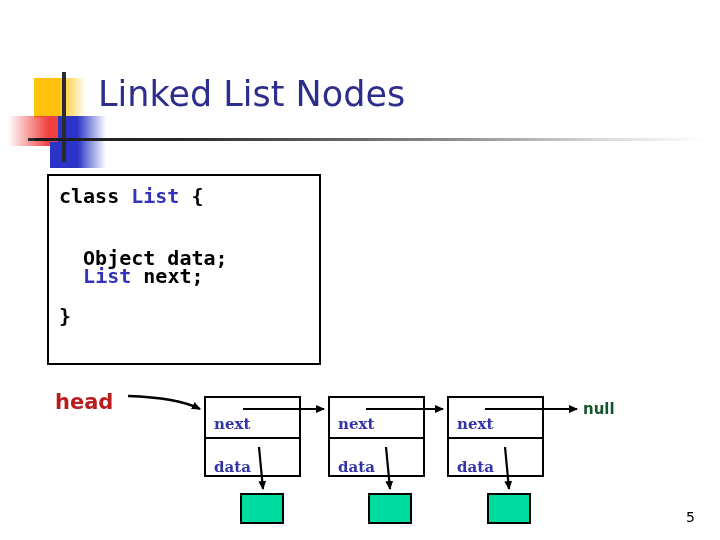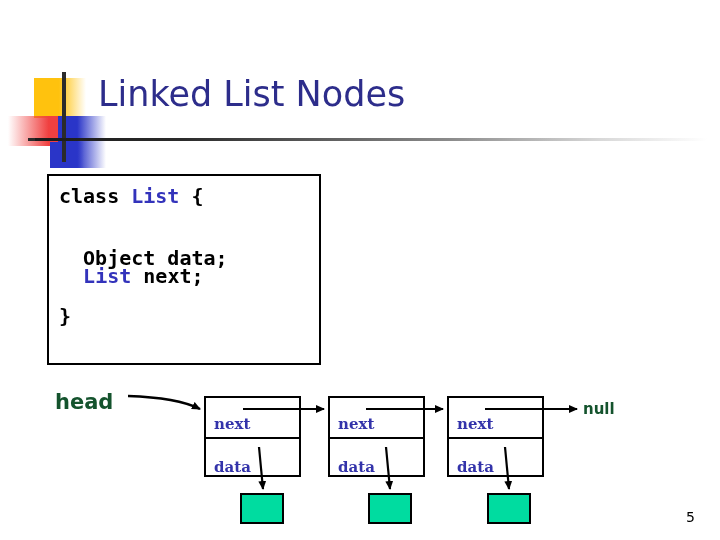--- a/index.html
+++ b/index.html
@@ -114,21 +114,21 @@
     left: 0; top: 0;
     width: 720px; height: 540px;
     pointer-events: none;
   }
 
   #head-label {
     position: absolute;
     left: 55px; top: 390px;
     font-size: 21px;
     font-weight: bold;
-    color: #14532d;
+    color: #b91c1c;
     font-family: "DejaVu Sans", sans-serif;
   }
 
   #null-label {
     position: absolute;
     left: 583px; top: 400px;
     font-size: 15px;
     font-weight: bold;
     color: #14532d;
     font-family: "DejaVu Sans", sans-serif;

